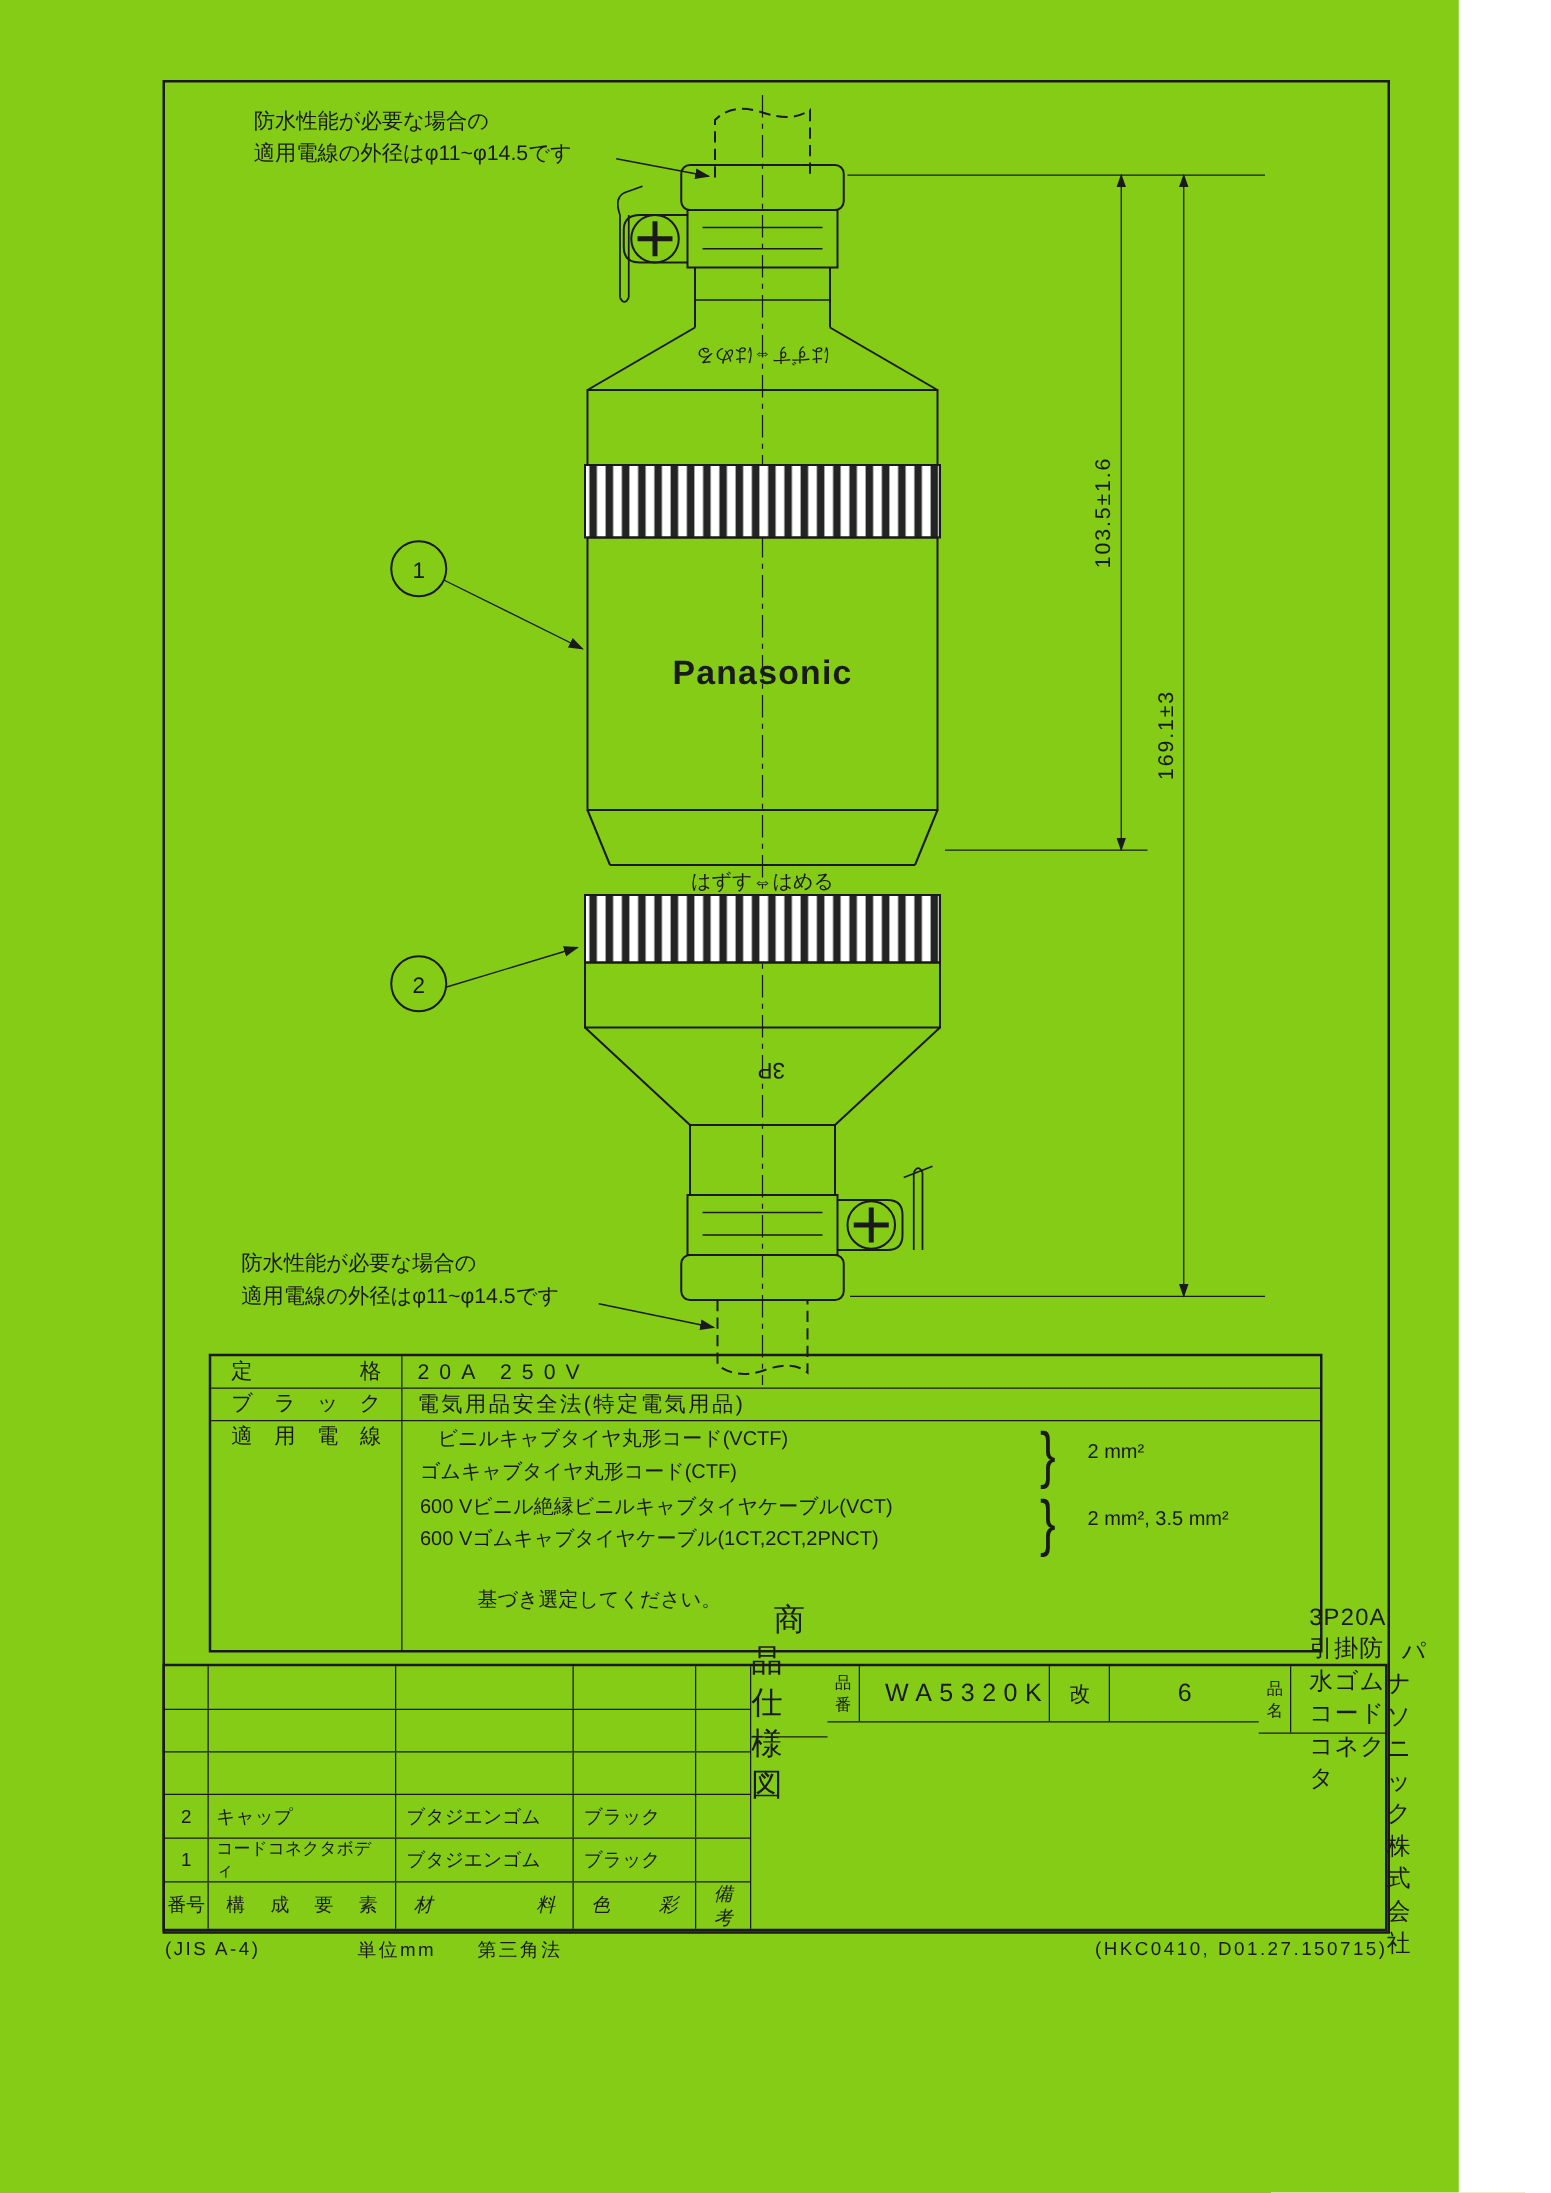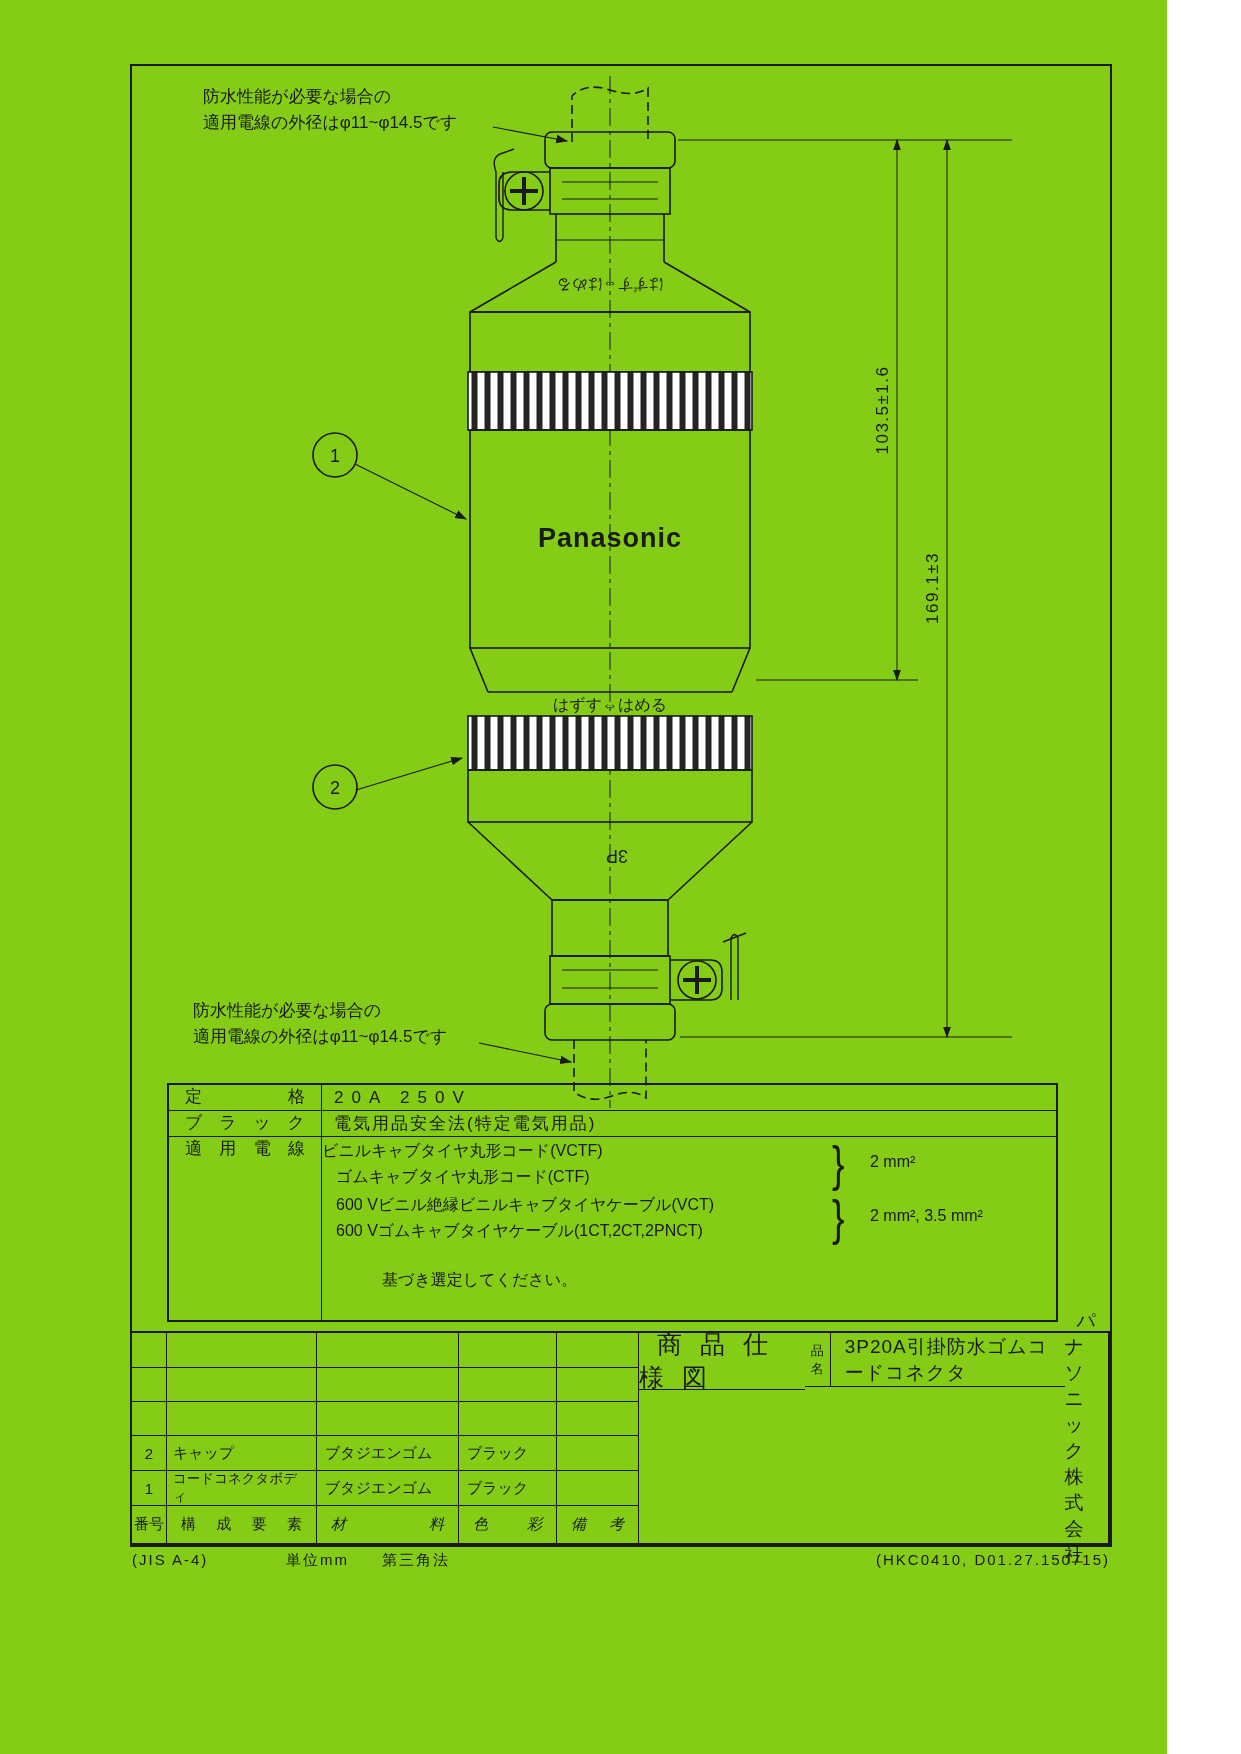--- a/index.html
+++ b/index.html
@@ -220,21 +220,21 @@
       <div class="spec-label">
           <span>ブラック</span>
         </div>
       <div class="spec-value ls2">電気用品安全法(特定電気用品)</div>
     </div>
     <div class="spec-row grow">
       <div class="spec-label">
           <span>適用電線</span>
         </div>
       <div class="spec-value wire-cell">
-        <div class="abs" style="left:0;top:4px">ビニルキャブタイヤ丸形コード(VCTF)</div>
+        <div class="abs" style="left:28px;top:4px">ビニルキャブタイヤ丸形コード(VCTF)</div>
         <div class="abs" style="left:14px;top:30px">ゴムキャブタイヤ丸形コード(CTF)</div>
         <div class="abs brace" style="left:508px;top:1px">}</div>
         <div class="abs" style="left:548px;top:16px">2 mm²</div>
         <div class="abs" style="left:14px;top:58px">600 Vビニル絶縁ビニルキャブタイヤケーブル(VCT)</div>
         <div class="abs" style="left:14px;top:84px">600 Vゴムキャブタイヤケーブル(1CT,2CT,2PNCT)</div>
         <div class="abs brace" style="left:508px;top:55px">}</div>
         <div class="abs" style="left:548px;top:70px">2 mm², 3.5 mm²</div>
         <div class="abs" style="left:60px;top:133px">基づき選定してください。</div>
       </div>
     </div>
@@ -289,20 +289,26 @@
             <span>色彩</span>
           </div>
         <div class="c-rem jcell">
             <span>備考</span>
           </div>
       </div>
     </div>
 
     <div class="tb-right">
       <div class="tr-title">商品仕様図</div>
+      <div class="tr-row r-no">
+        <div class="tr-vlabel">品番</div>
+        <div class="tr-partno">WA5320K</div>
+        <div class="tr-revlab">改</div>
+        <div class="tr-rev">6</div>
+      </div>
       <div class="tr-row r-name">
         <div class="tr-vlabel">品名</div>
         <div class="tr-name">3P20A引掛防水ゴムコードコネクタ</div>
       </div>
       <div class="tr-company">パナソニック株式会社</div>
     </div>
   </div>
 
   <div class="footer">
     <span class="fl">(JIS A-4)</span>

